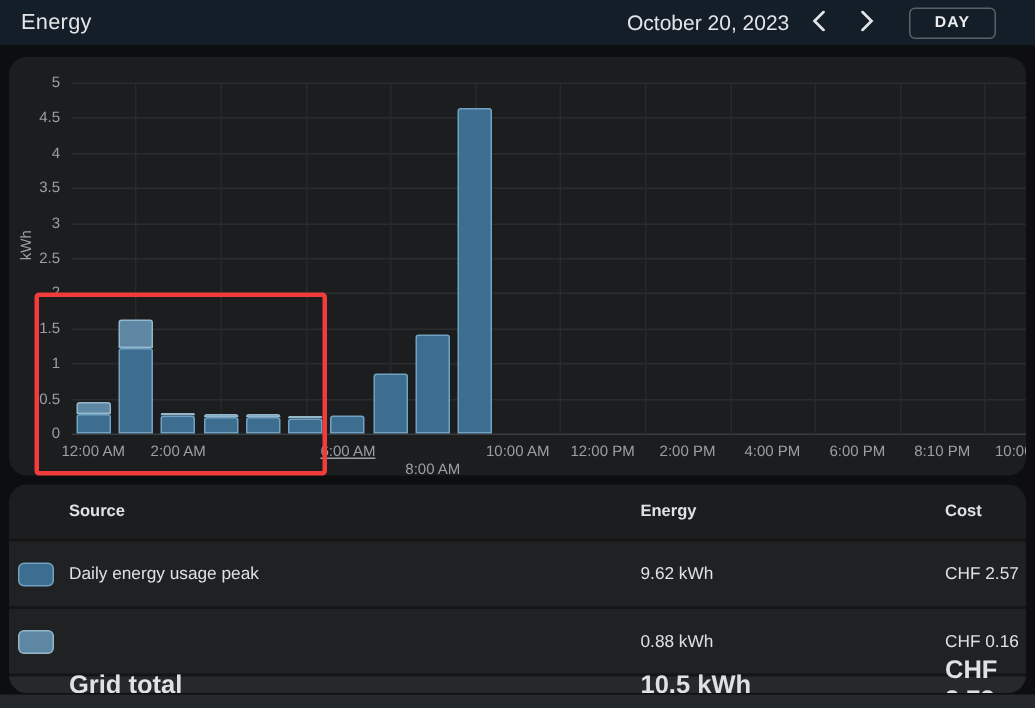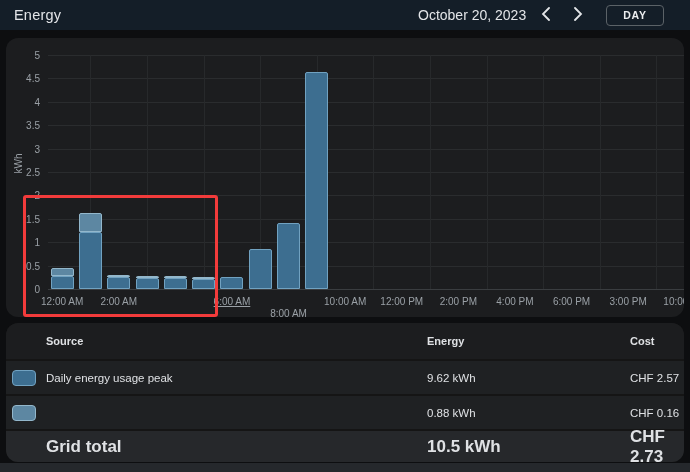--- a/index.html
+++ b/index.html
@@ -65,21 +65,21 @@
 
   
   .table-card {
     position: absolute; left: 6px; top: 323px; width: 678px; height: 139px;
     background: #151515; border-radius: 12px; overflow: hidden;
     display: flex; flex-direction: column; gap: 2px;
     color: #dfe1e4;
   }
   .t-row { position: relative; display: flex; align-items: center; }
   .t-header { height: 36px; background: #1c1d1f; font-size: 11px; font-weight: 700; }
-  .t-data { height: 33px; background: #1f2123; font-size: 11.5px; }
+  .t-data { height: 43px; background: #1f2123; font-size: 11.5px; }
   .t-total { height: 31px; background: #26282b; font-size: 17px; font-weight: 700; flex: 1; }
   .col-source { position: absolute; left: 40px; }
   .col-energy { position: absolute; left: 421px; }
   .col-cost  { position: absolute; left: 624px; }
   .swatch {
     position: absolute; left: 6px; top: 50%; transform: translateY(-50%);
     width: 24px; height: 16px; border-radius: 4px; border: 1.5px solid #71a2c1;
   }
 
   .footer-strip {
@@ -150,21 +150,21 @@
       <div class="x-tick" style="left: 56.15px; top: 258px;">12:00 AM</div>
       <div class="x-tick" style="left: 112.75px; top: 258px;">2:00 AM</div>
       <div class="x-tick" style="left: 169.35px; top: 258px; margin-top: 36px;">4:00 AM</div>
       <div class="x-tick" style="left: 225.95px; top: 258px; text-decoration: underline;">6:00 AM</div>
       <div class="x-tick" style="left: 282.55px; top: 270px;">8:00 AM</div>
       <div class="x-tick" style="left: 339.15px; top: 258px;">10:00 AM</div>
       <div class="x-tick" style="left: 395.75px; top: 258px;">12:00 PM</div>
       <div class="x-tick" style="left: 452.35px; top: 258px;">2:00 PM</div>
       <div class="x-tick" style="left: 508.95px; top: 258px;">4:00 PM</div>
       <div class="x-tick" style="left: 565.55px; top: 258px;">6:00 PM</div>
-      <div class="x-tick" style="left: 622.15px; top: 258px;">3:00 PM</div>
+      <div class="x-tick" style="left: 622.15px; top: 258px;">8:10 PM</div>
       <div class="x-tick" style="left: 678.75px; top: 258px;">10:00 PM</div>
       <div class="bar" style="left: 44.65px; bottom: 28px; width: 23px;">
         <div class="bar-seg" style="height: 13.104px; background: rgb(61, 110, 144); border: 1.5px solid rgb(113, 162, 193);"></div>
         <div class="bar-seg" style="height: 7.488px; background: rgb(93, 135, 162); border: 1.5px solid rgb(147, 183, 203);"></div>
       </div>
       <div class="bar" style="left: 72.95px; bottom: 28px; width: 23px;">
         <div class="bar-seg" style="height: 56.628px; background: rgb(61, 110, 144); border: 1.5px solid rgb(113, 162, 193);"></div>
         <div class="bar-seg" style="height: 19.188px; background: rgb(93, 135, 162); border: 1.5px solid rgb(147, 183, 203);"></div>
       </div>
       <div class="bar" style="left: 101.25px; bottom: 28px; width: 23px;">

